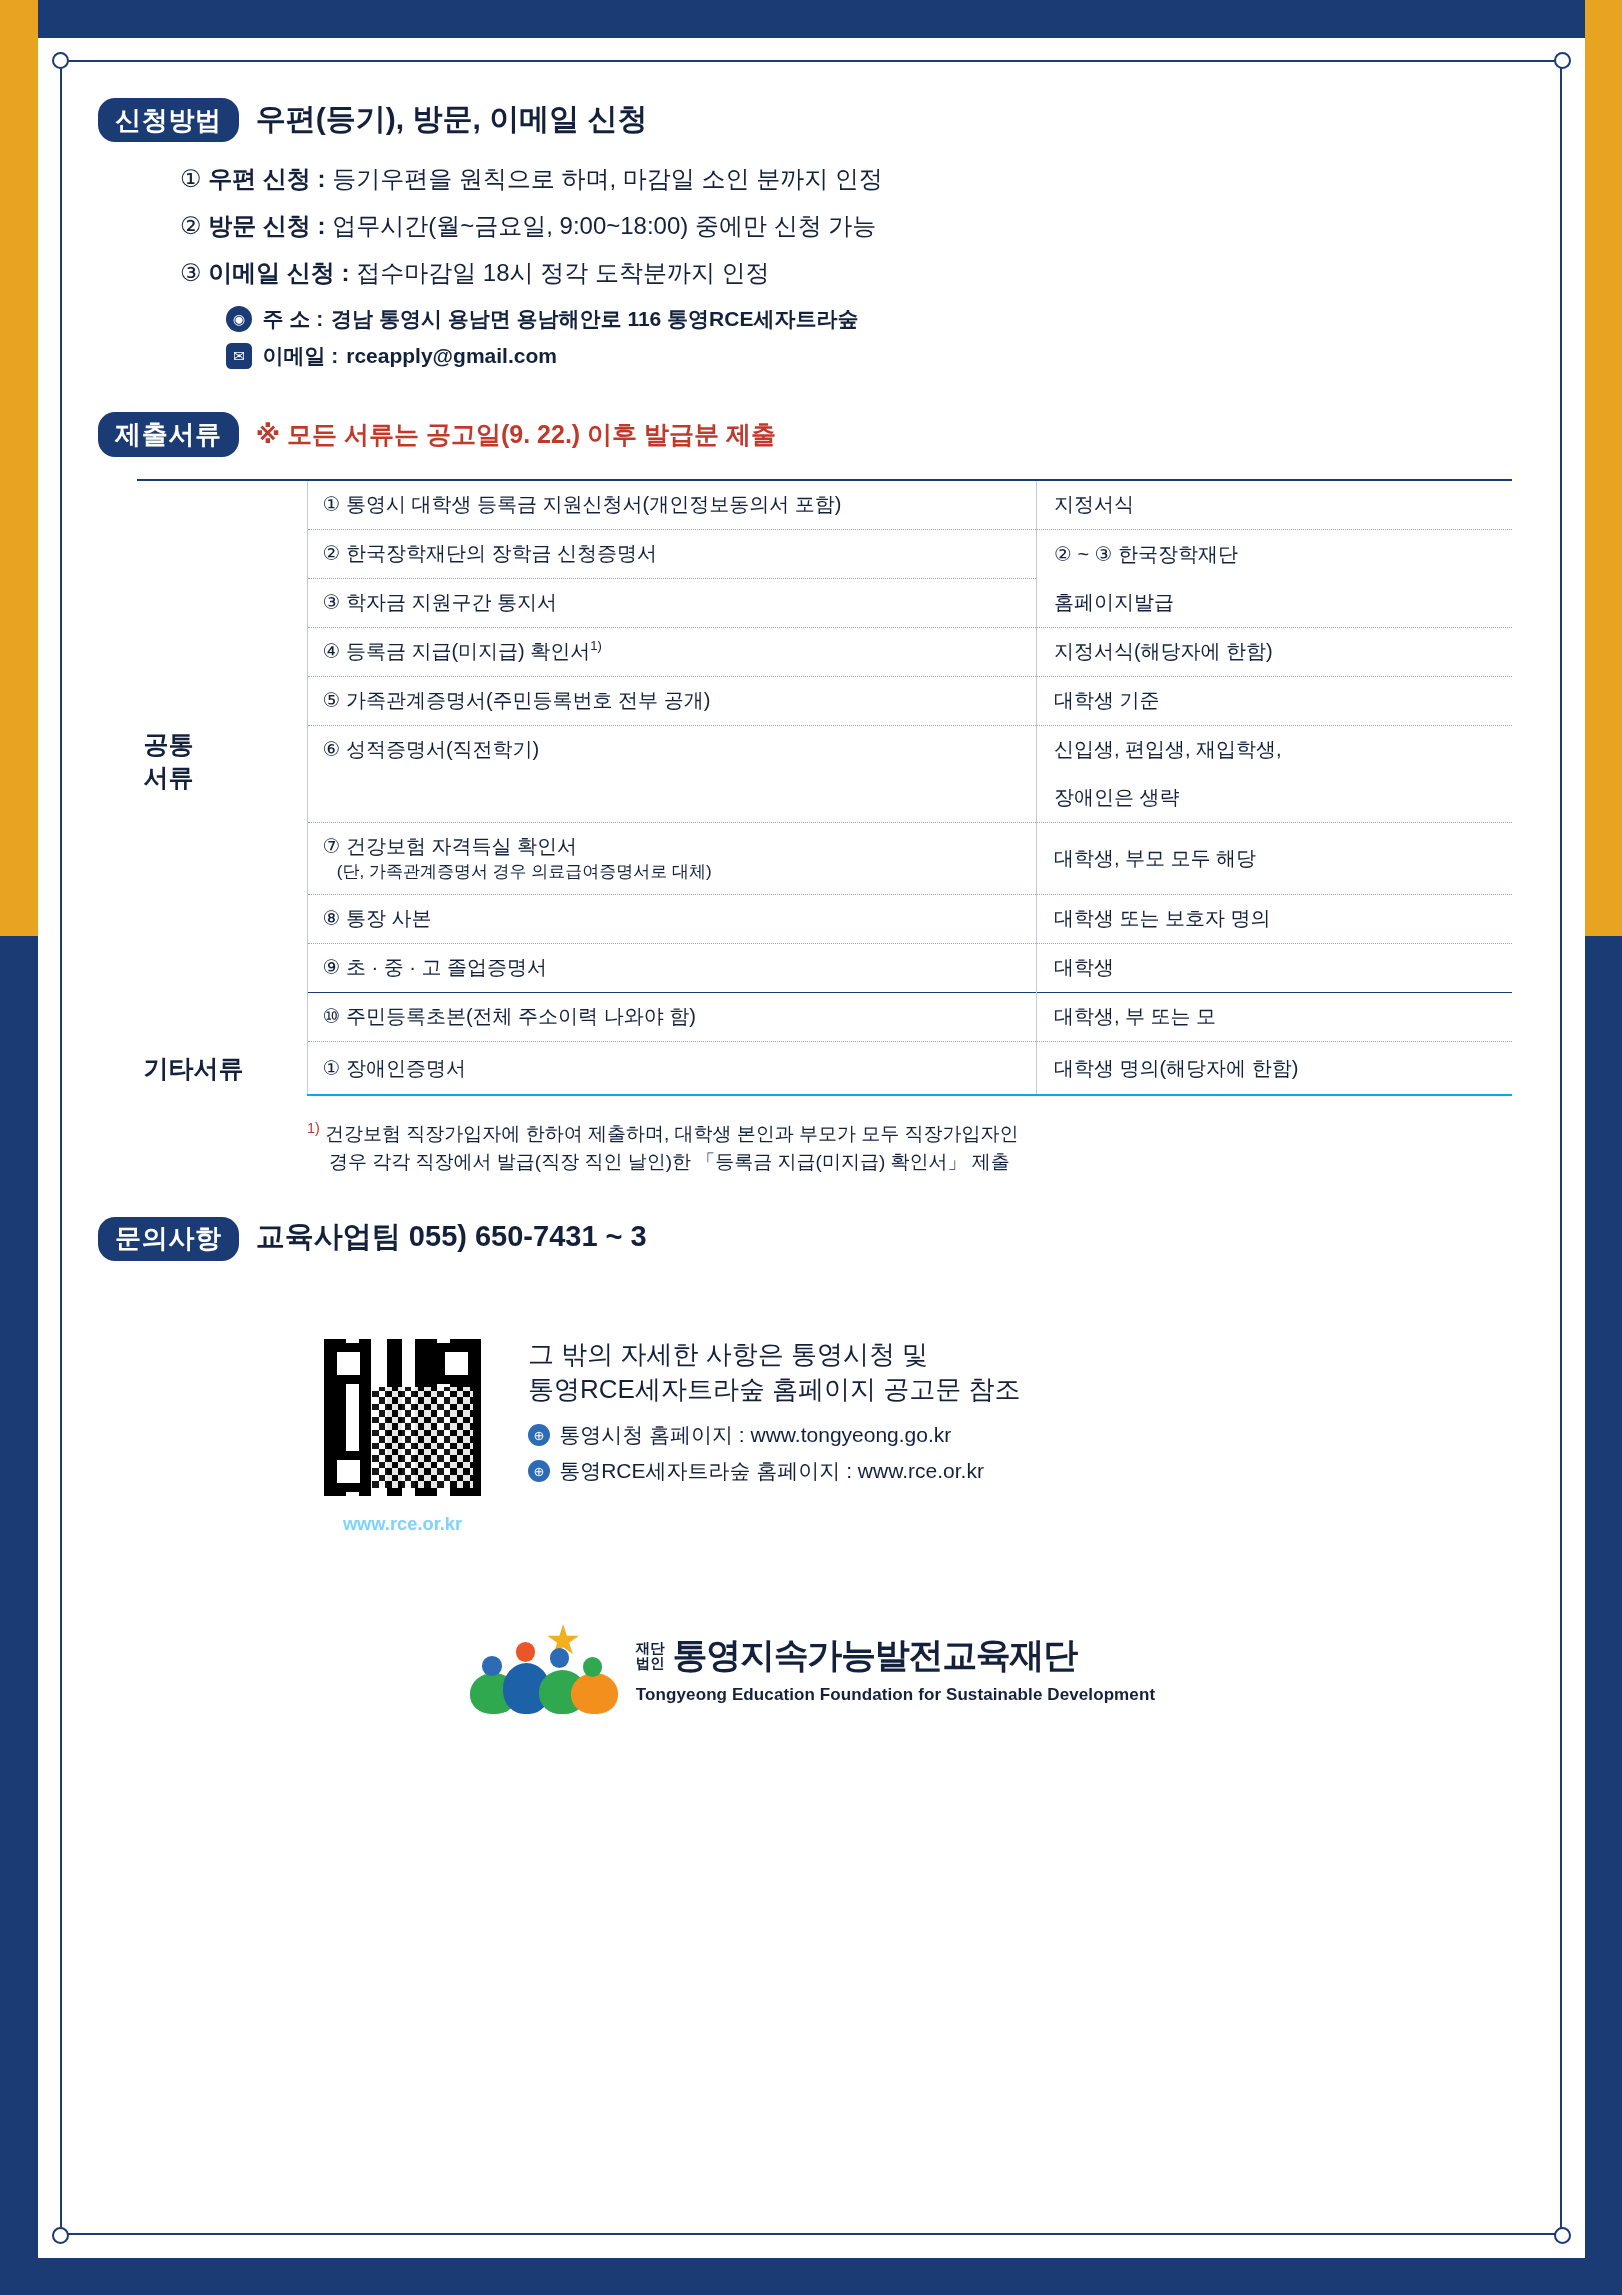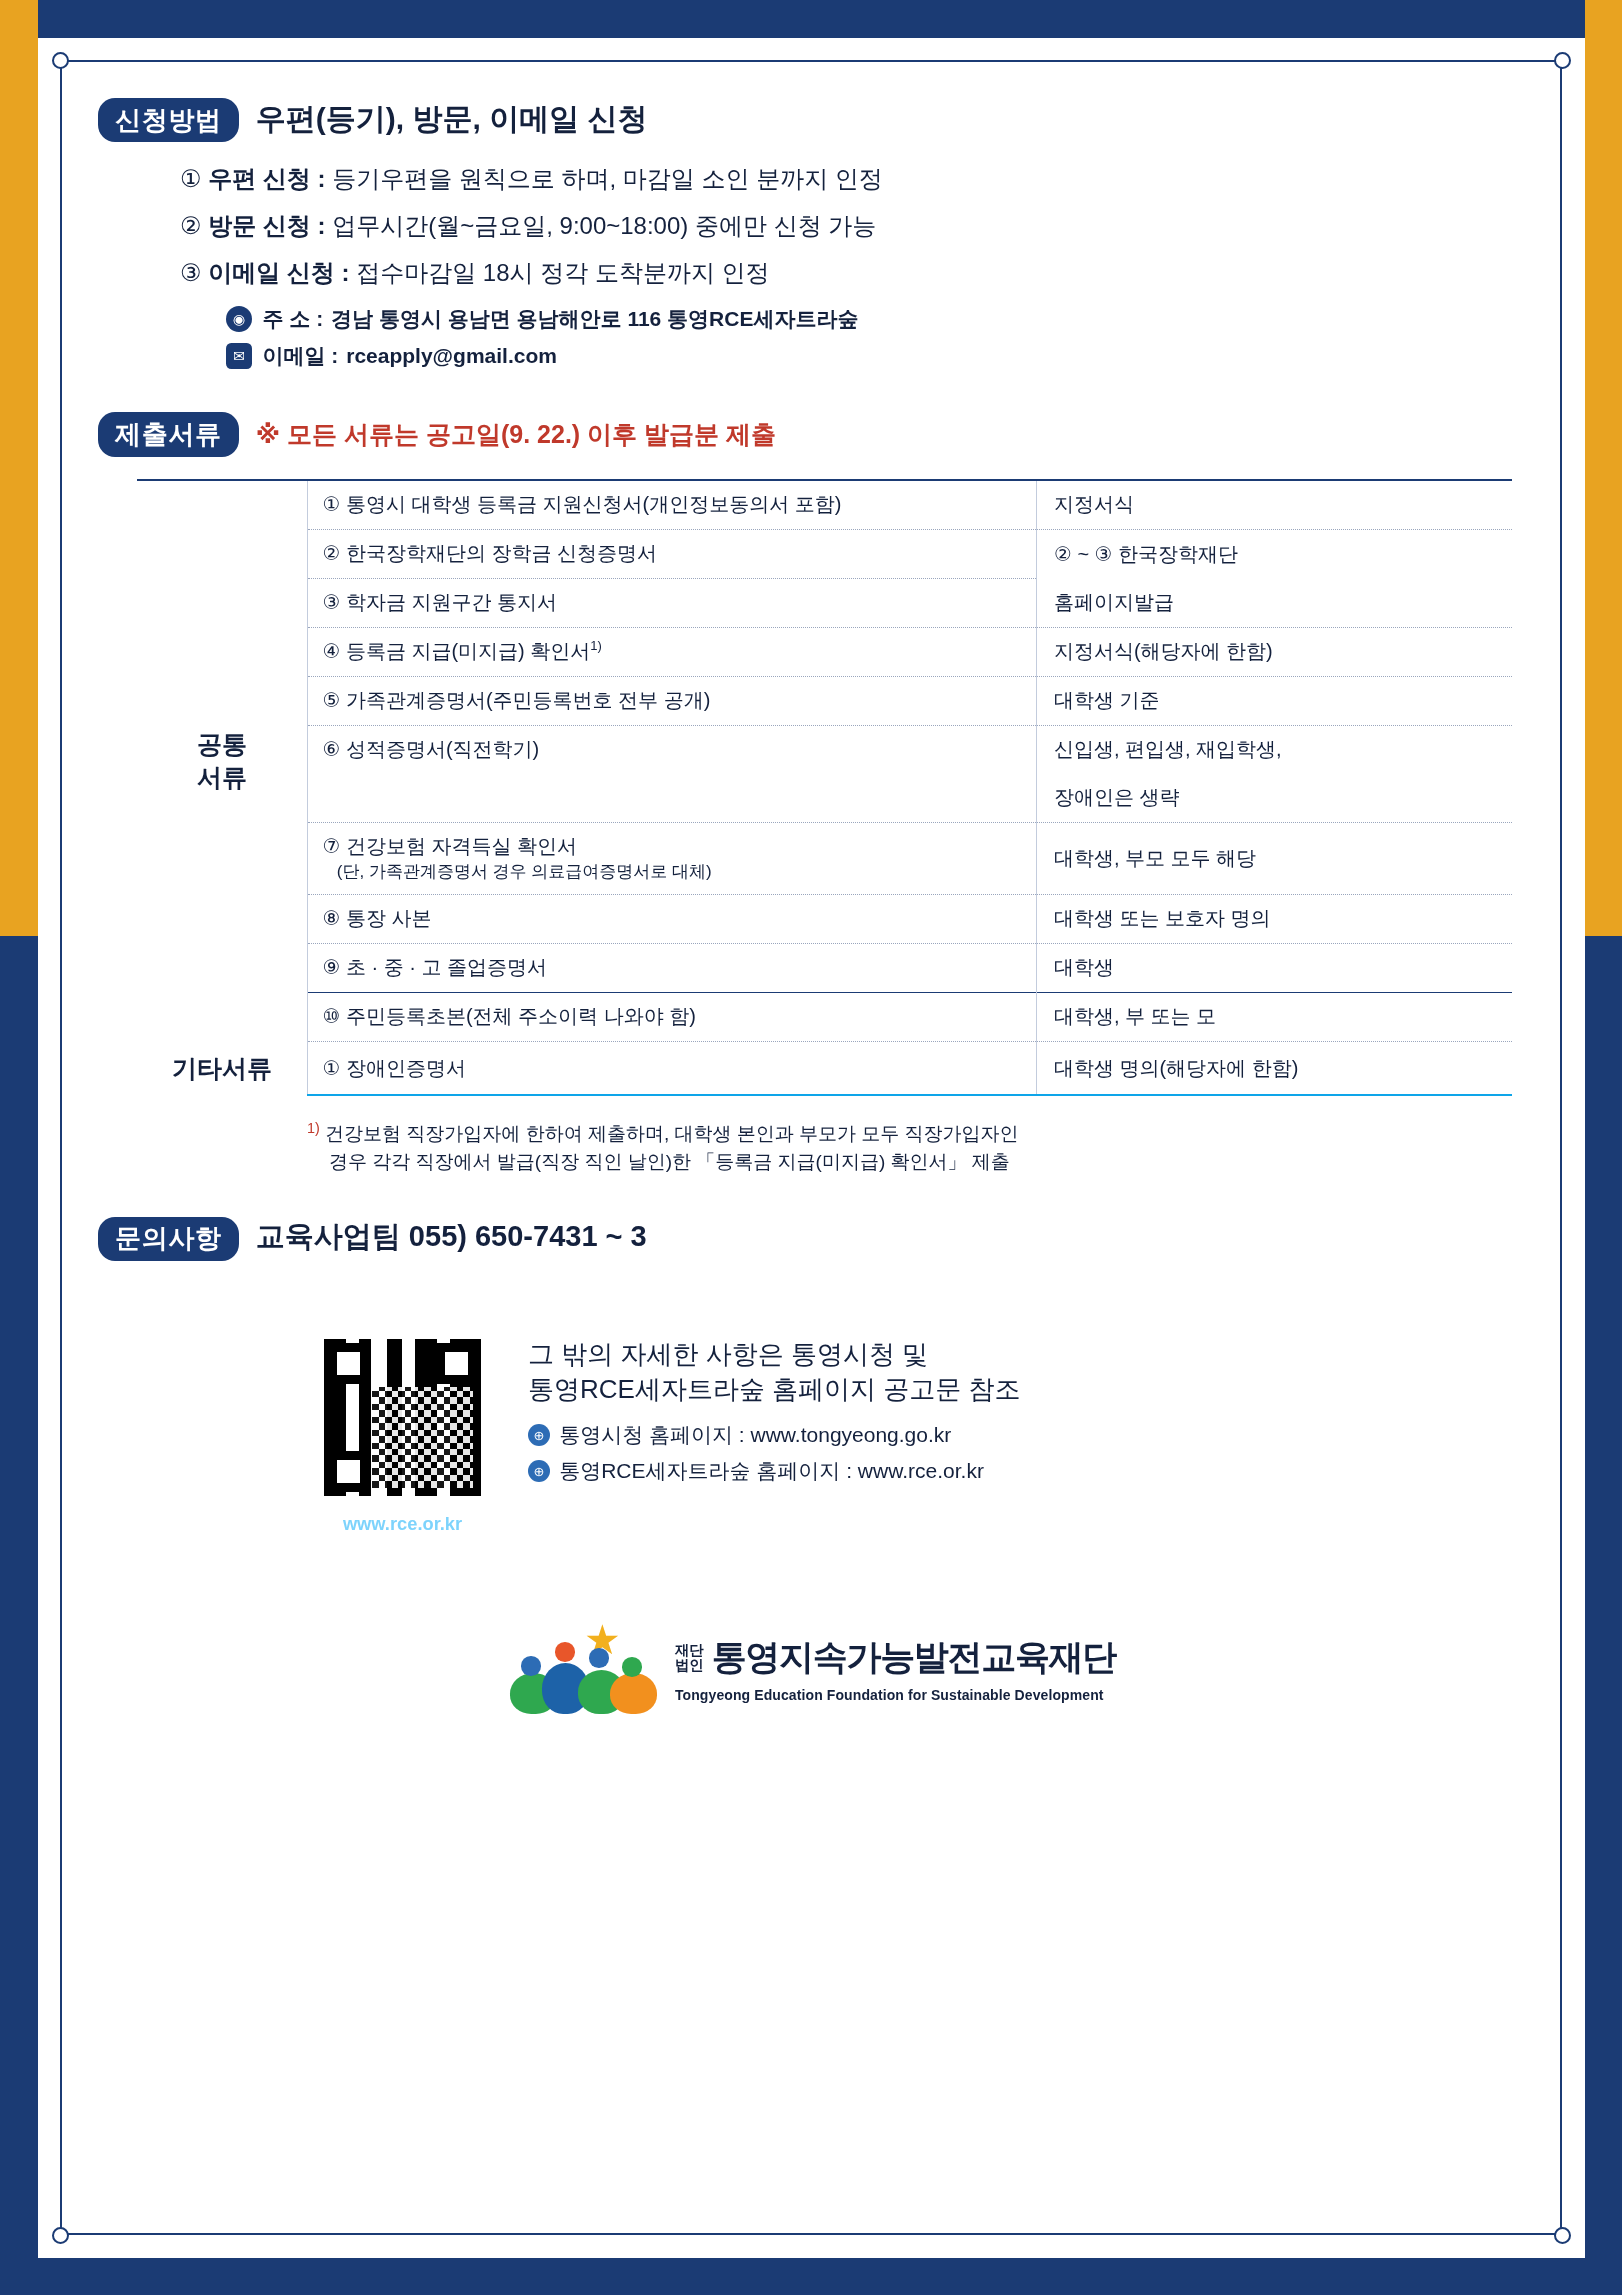--- a/index.html
+++ b/index.html
@@ -153,21 +153,21 @@
     border-bottom: 0.7px dotted #9aa6bd;
     padding: 10.5px 6.5px 10.5px 14.4px;
     font-size: 20px;
     color: #14213d;
     vertical-align: middle;
   }
   table.docs tr.top-edge td { border-top: 2px solid #1b3b74; }
   table.docs tr.bottom-edge td { border-bottom: 2px solid #0ea5e9; }
   table.docs td.cat {
     width: 157px;
-    text-align: center;
+    text-align: left;
     font-size: 25px;
     font-weight: bold;
     color: #14213d;
     border-right: 0.7px solid #c3ccdd;
     border-bottom: none;
     padding-left: 6.5px;
   }
   table.docs td.item {
     width: 707px;
     border-right: 0.7px solid #c3ccdd;
@@ -322,21 +322,21 @@
     display: inline-block;
     font-size: 14.4px; font-weight: bold; color: #14213d;
     line-height: 1.05; vertical-align: middle; margin-right: 5px;
   }
   .logo-main {
     display: inline-block;
     font-size: 35px; font-weight: bold; color: #14213d;
     letter-spacing: -1.3px; vertical-align: middle;
   }
   .logo-sub {
-    font-size: 14px; font-weight: bold; color: #14213d;
+    font-size: 17px; font-weight: bold; color: #14213d;
     margin-top: 5.2px; letter-spacing: 0.1px;
   }
 </style>
 </head>
 <body>
 
 <div class="page">
   <div class="gold-left"></div>
   <div class="gold-right"></div>
   <div class="paper"></div>

